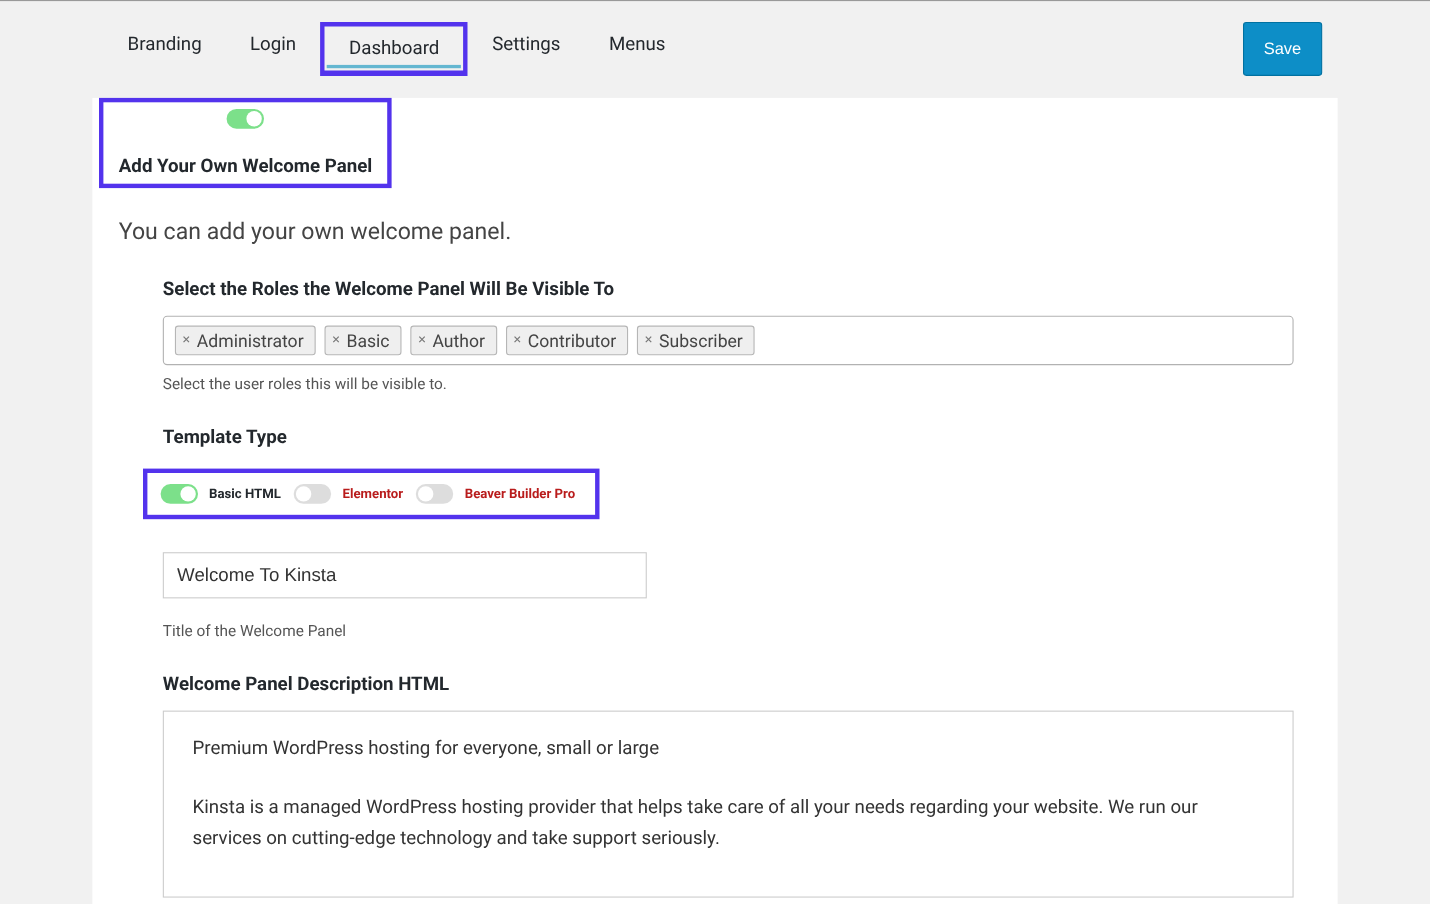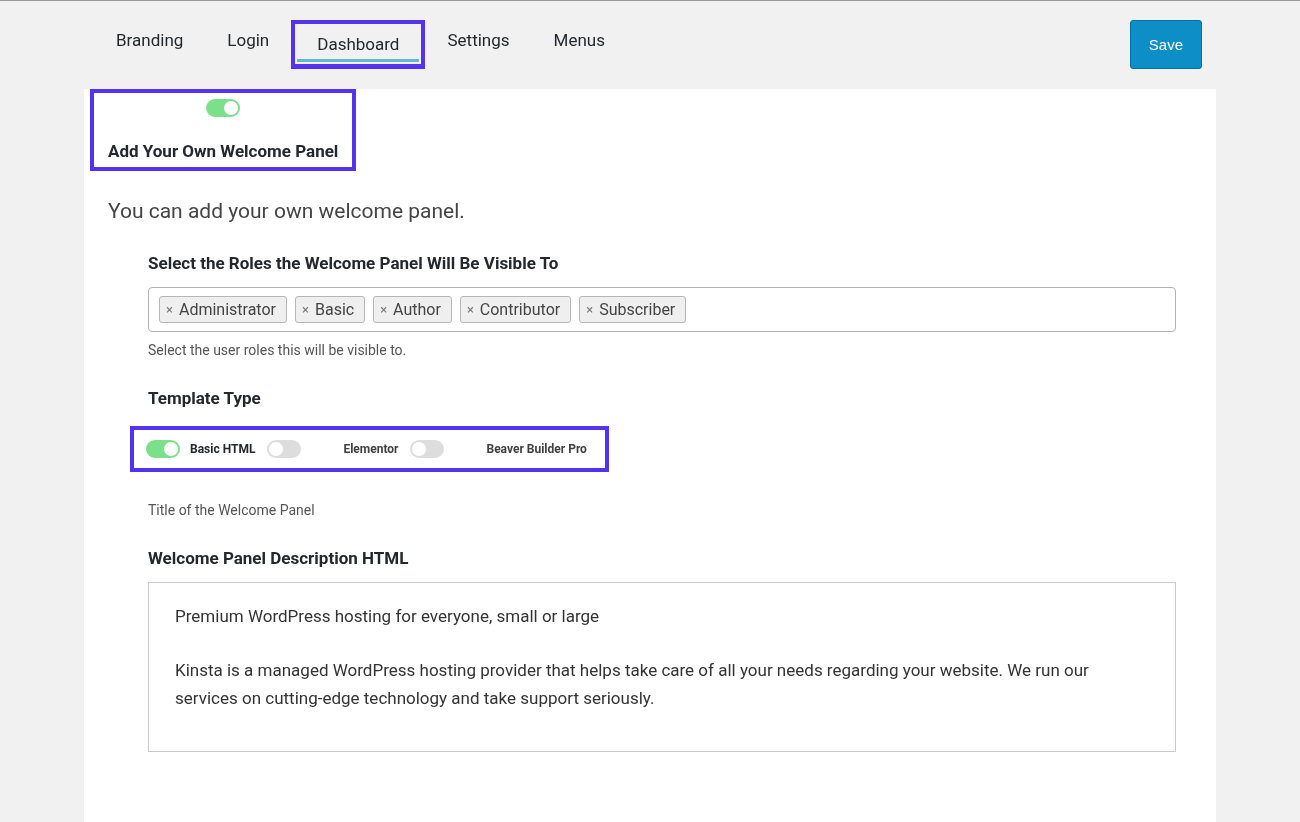--- a/index.html
+++ b/index.html
@@ -154,22 +154,21 @@
   .tmpl-item {
     display: flex;
     align-items: center;
     gap: 10px;
   }
   .tmpl-label {
     font-size: 12px;
     font-weight: 700;
   }
   .tmpl-label.inactive {
-    color: #404040;
-    margin-left: 32px;
+    color: #b91c1c;
   }
   .text-input {
     width: 440px;
     padding: 10px 12px;
     font-size: 17px;
     border: 1px solid #ccc;
     border-radius: 0;
     color: #333;
   }
   .textarea-box {
@@ -255,20 +254,21 @@
         <div class="tmpl-item">
           <div class="toggle off">
               <div class="knob"></div>
             </div>
           <span class="tmpl-label inactive">Beaver Builder Pro</span>
         </div>
       </div>
     </div>
 
     <div class="section">
+      <input class="text-input" type="text" value="Welcome To Kinsta" style="">
       <div class="hint" style="margin-top:22px;">Title of the Welcome Panel</div>
     </div>
 
     <div class="section">
       <div class="section-label">Welcome Panel Description HTML</div>
       <div class="textarea-box" contenteditable="true" style="">Premium WordPress hosting for everyone, small or large
 
 Kinsta is a managed WordPress hosting provider that helps take care of all your needs regarding your website. We run our services on cutting-edge technology and take support seriously.</div>
     </div>
 

